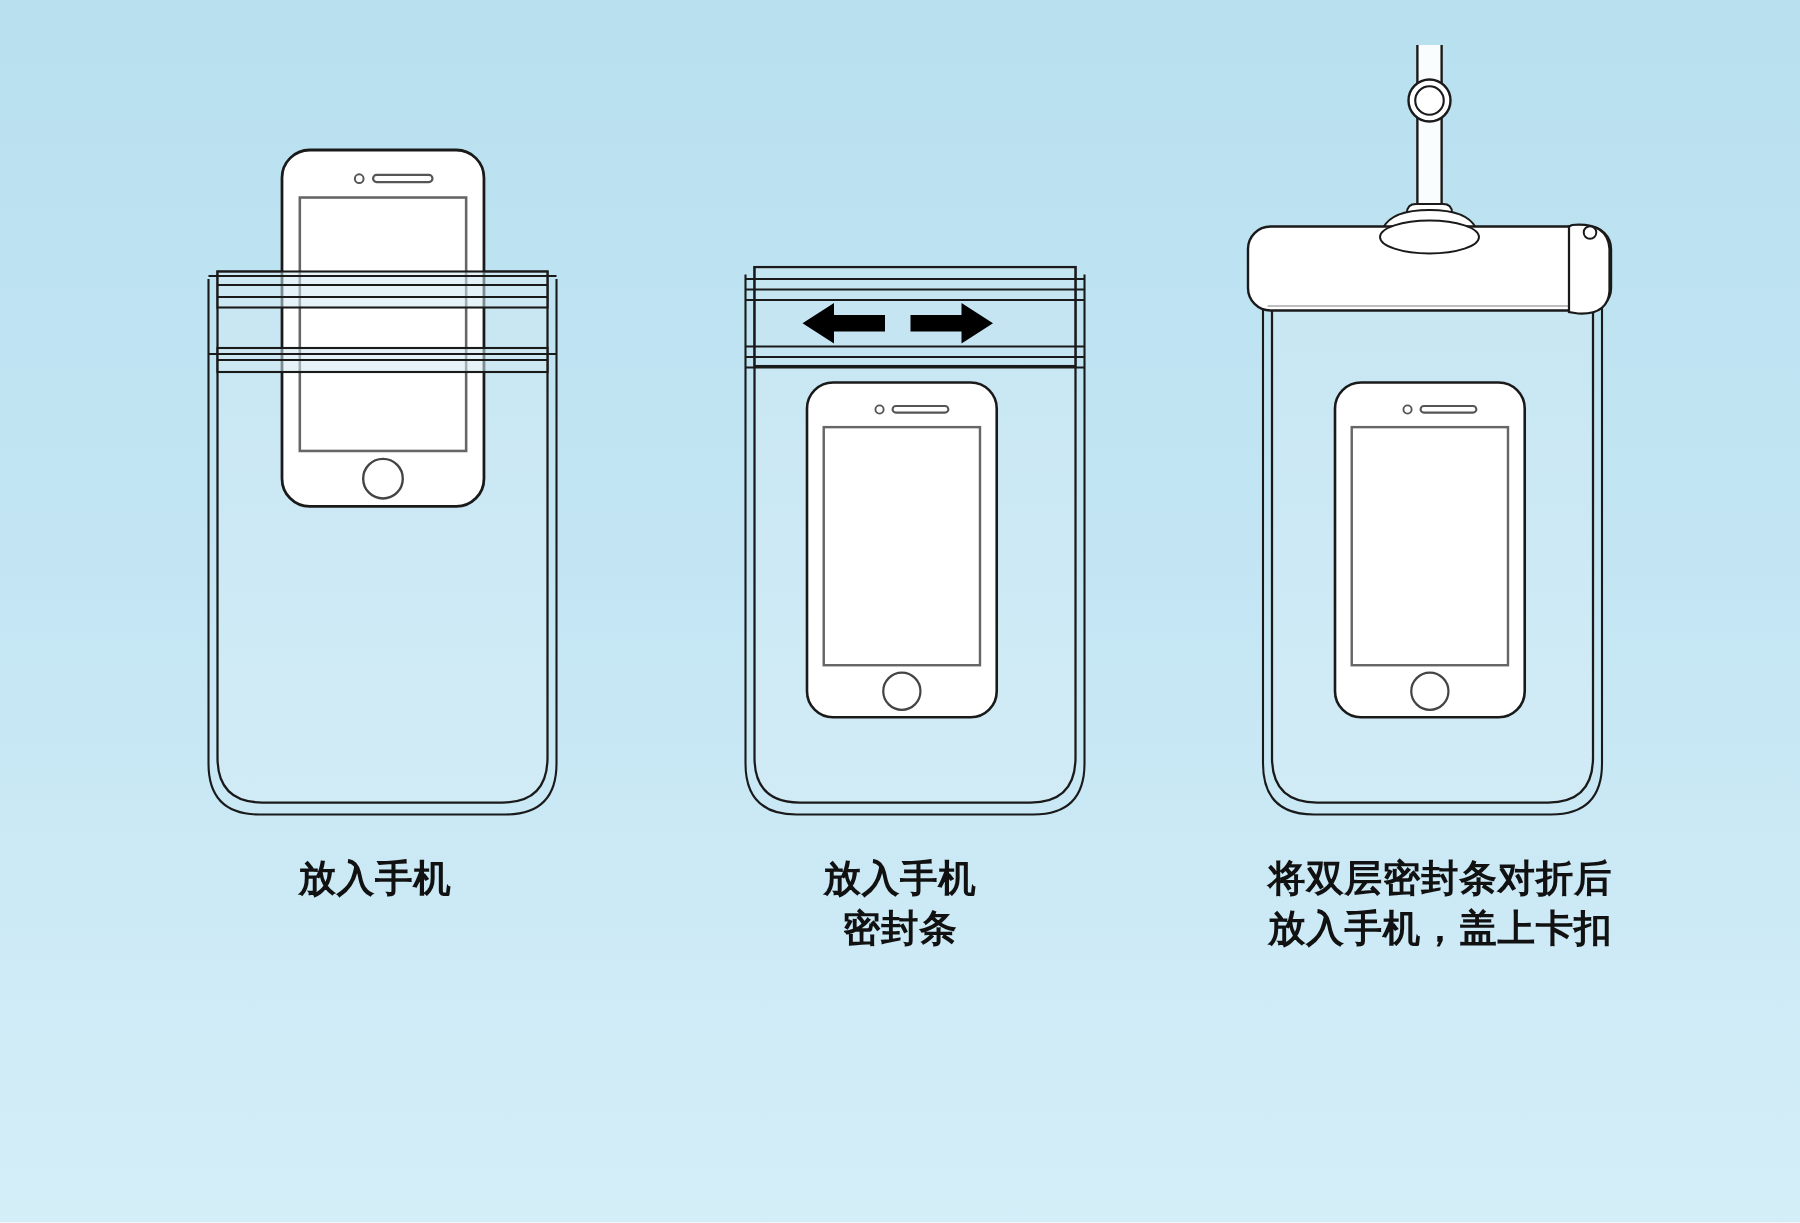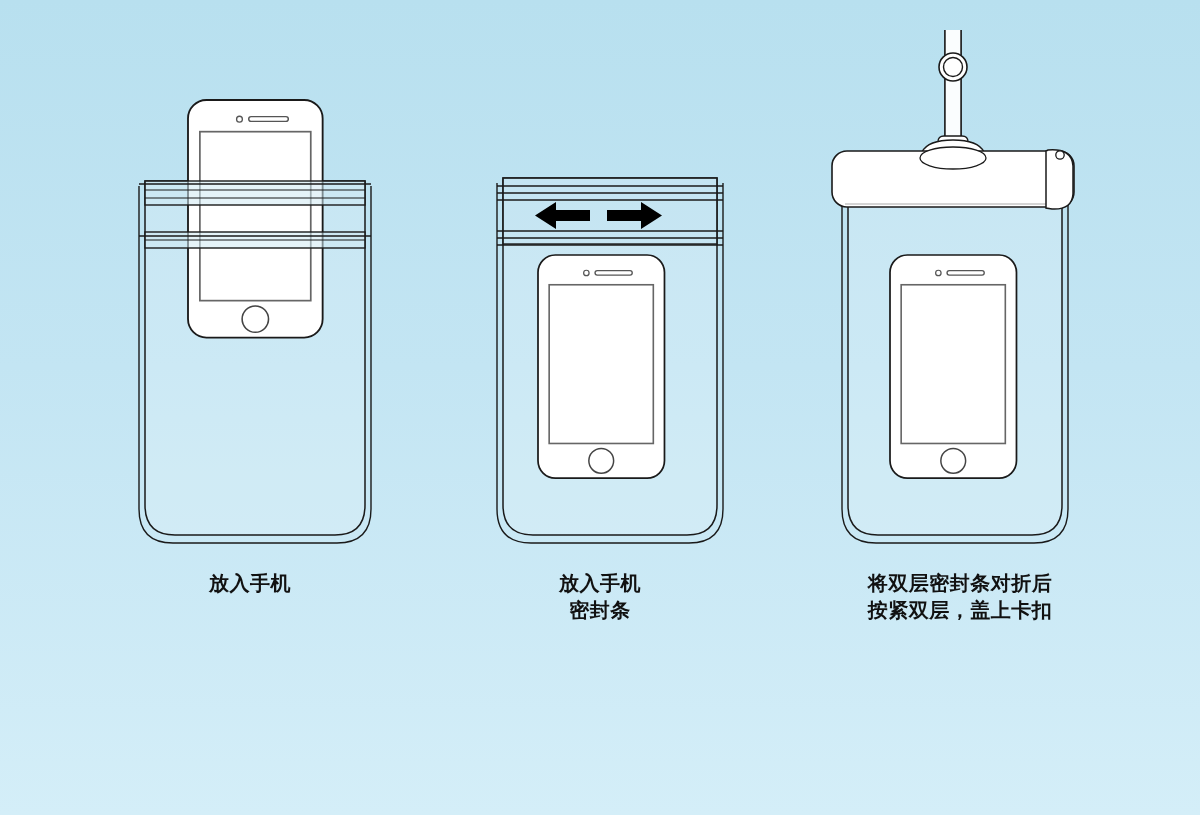--- a/index.html
+++ b/index.html
@@ -22,21 +22,21 @@
   #stage > svg {
     position: absolute;
     top: 0;
     left: 0;
     display: block;
   }
   .caption {
     position: absolute;
     text-align: center;
     color: #111111;
-    font-size: 20px;
+    font-size: 25px;
     font-weight: 700;
     line-height: 1.33;
     letter-spacing: 0.5px;
     white-space: pre;
     font-family: "Liberation Sans", "DejaVu Sans", sans-serif;
   }
   #caption-1 { left: 120px;  top: 570px; width: 260px; }
   #caption-2 { left: 470px;  top: 570px; width: 260px; }
   #caption-3 { left: 745px;  top: 570px; width: 430px; }
 </style>
@@ -160,15 +160,15 @@
     </g>
 
   </svg>
 
   <div class="caption" id="caption-1">放入手机</div>
 
   <div class="caption" id="caption-2">放入手机
 密封条</div>
 
   <div class="caption" id="caption-3">将双层密封条对折后
-按紧双层，盖上卡扣</div>
+放入手机，盖上卡扣</div>
 
 </div>
 
 </body></html>

